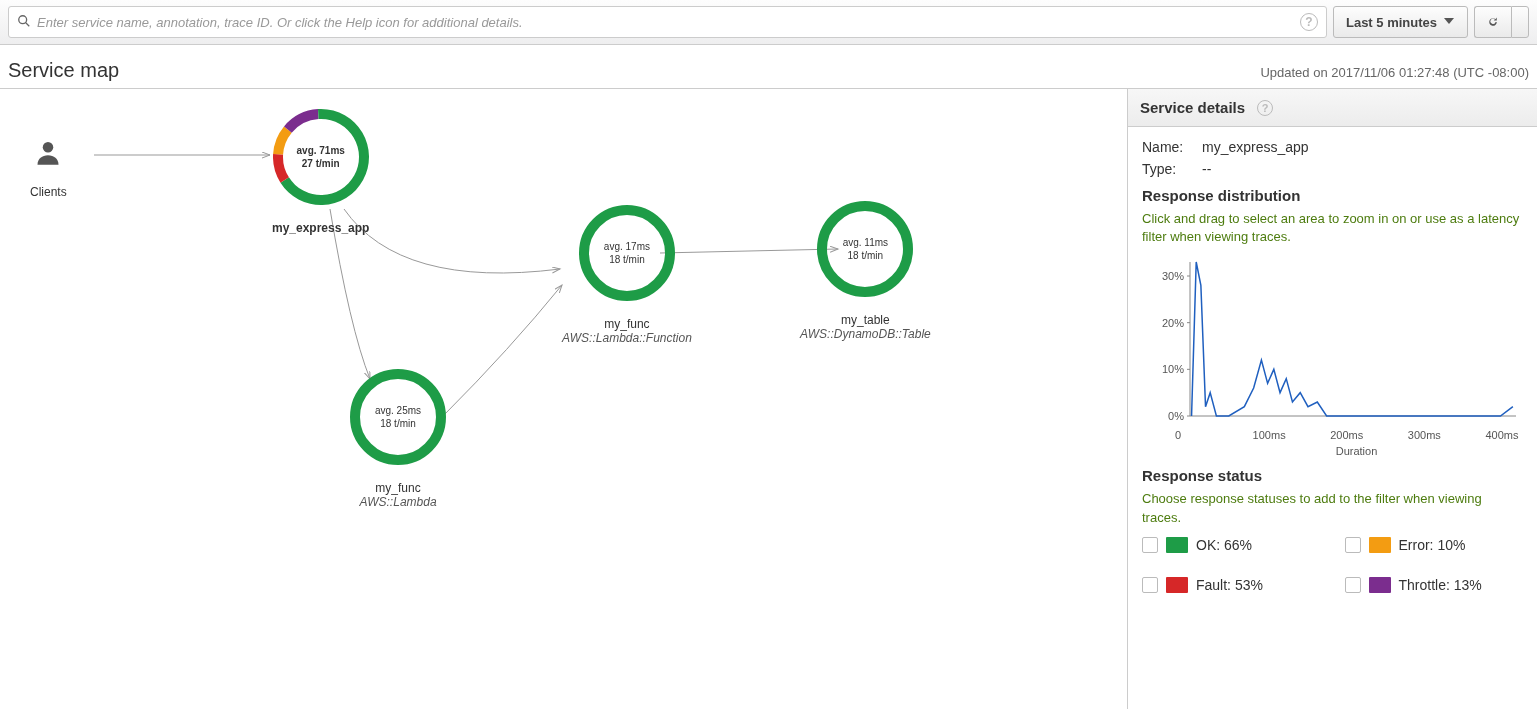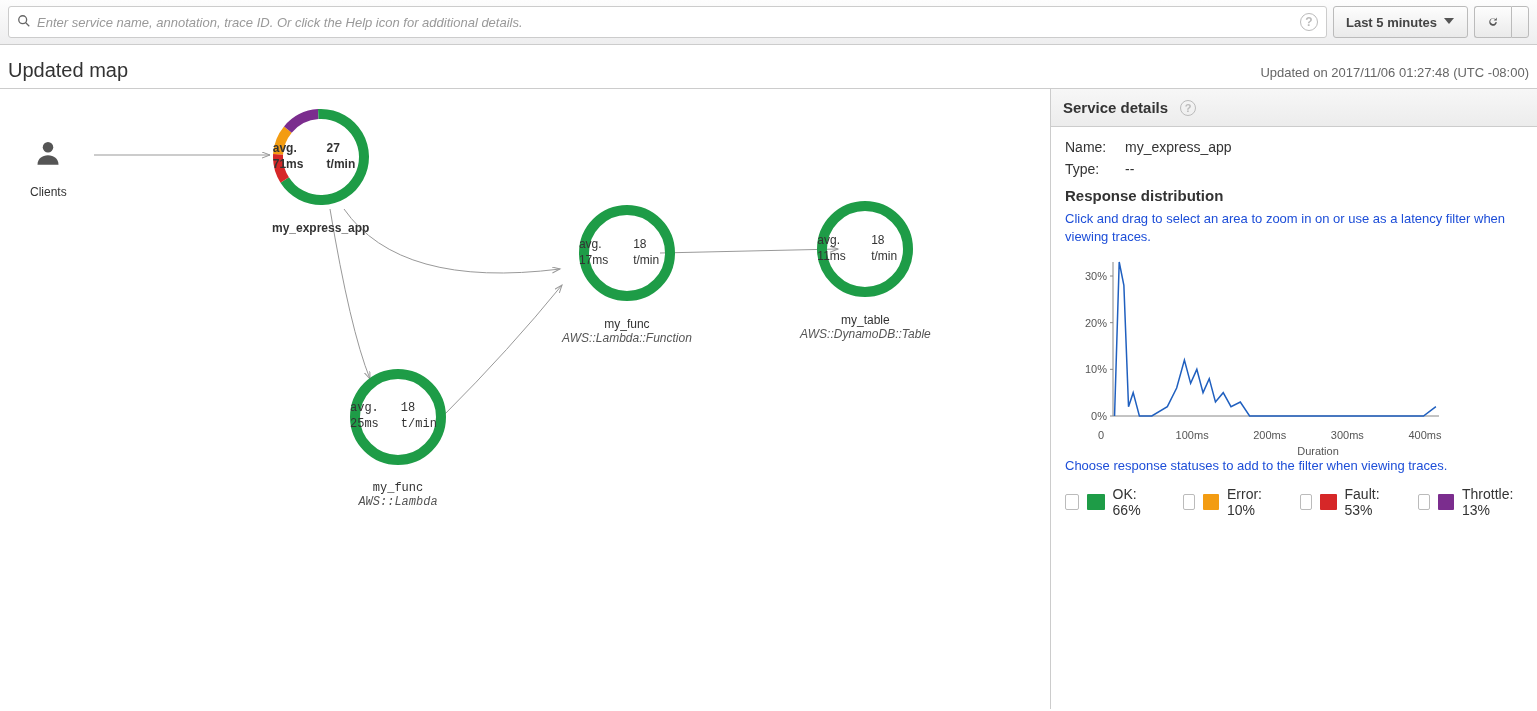--- a/index.html
+++ b/index.html
@@ -62,61 +62,61 @@
     display:flex; justify-content:space-between; align-items:baseline;
     padding: 14px 8px 6px 8px;
     border-bottom: 1px solid #ccc;
   }
   .section-title { font-size: 20px; font-weight: 400; color:#333; }
   .updated-text { font-size: 13px; color:#666; }
 
   .main { display:flex; height: 620px; }
   .map-area { flex:1; position:relative; }
   .details-panel {
-    width: 487px;
+    width: 410px;
     border-left: 1px solid #ccc;
     display:flex; flex-direction:column;
   }
   .panel-header {
     background: linear-gradient(#f7f7f7, #ececec);
     border-bottom: 1px solid #ccc;
     padding: 10px 12px;
     font-weight:bold; font-size:15px;
     display:flex; align-items:center; gap:6px;
   }
   .panel-body { padding: 12px 14px; overflow:auto; }
   .kv { display:flex; gap:10px; margin-bottom:6px; font-size:14px; }
   .kv .k { width:50px; color:#333; }
   .subhead { font-weight:bold; font-size:15px; margin: 10px 0 6px 0; }
-  .subhelp { font-size:13px; color:#1d4ed8; margin-bottom:10px; line-height:1.4; }
+  .subhelp { font-size:13px; color:#4d7c0f; margin-bottom:10px; line-height:1.4; }
 
   .chart-box { padding-left: 10px; }
   .x-ticks { display:flex; font-size:11px; color:#555; padding-left:38px; }
   .x-ticks span { display:inline-block; }
   .chart-xlabel { text-align:center; font-size:11px; color:#555; margin-top:2px; padding-left:38px; }
 
-  .status-grid { display:grid; grid-template-columns: 1fr 1fr 1fr 1fr; row-gap:12px; column-gap:20px; margin-top:0;gap:24px;}
+  .status-grid { display:grid; grid-template-columns: 1fr 1fr; row-gap:12px; column-gap:20px; margin-top:0;gap:24px;}
   .status-item { display:flex; align-items:center; gap:8px; font-size:14px; }
   .cb { width:16px; height:16px; border:1px solid #bbb; border-radius:2px; background:#fff; }
   .swatch { width:22px; height:16px; border-radius:1px; }
   .sw-ok { background:#1e9c47; }
   .sw-err { background:#f39c12; }
   .sw-fault { background:#d62728; }
   .sw-throttle { background:#7b2d8e; }
 
   
   .node {
     position:absolute; display:flex; flex-direction:column; align-items:center;
     font-size:12px; color:#333;
   }
   .node .circle-wrap { position:relative; width:96px; height:96px; }
   .node .inner-text {
     position:absolute; top:0; left:0; right:0; bottom:0;
-    display:flex; flex-direction:row; align-items:center; justify-content:center;
-    font-size:12px; line-height:1.3;
+    display:flex; flex-direction:column; align-items:center; justify-content:center;
+    font-size:10px; line-height:1.3;
   }
   .node .label { margin-top:16px; text-align:center; }
   .node .sublabel { font-style: italic; color:#555; font-size:12px; }
   .node.selected .label .main-label { font-weight:bold; }
   .node.selected .inner-text { font-weight:bold; }
 
   .ring-green {
     width:100%; height:100%; border-radius:50%;
     border: 10px solid #1e9c47;
   }
@@ -159,21 +159,21 @@
     </button>
     <button class="btn" style="padding:0 8px">
       <svg viewBox="0 0 12 12">
           <polygon points="1,3 11,3 6,9" fill="#555"></polygon>
         </svg>
     </button>
   </div>
 </div>
 
 <div class="section-title-row">
-  <div class="section-title">Updated map</div>
+  <div class="section-title">Service map</div>
   <div class="updated-text">Updated on 2017/11/06 01:27:48 (UTC -08:00)</div>
 </div>
 
 <div class="main">
 
   <div class="map-area">
 
     <svg class="edges">
       <defs>
         <marker id="arrow" markerWidth="10" markerHeight="10" refX="8" refY="3" orient="auto">
@@ -235,21 +235,21 @@
           <span>avg. 11ms</span>
           <span>18 t/min</span>
         </div>
       </div>
       <div class="label">
         <span>my_table</span><br>
         <span class="sublabel">AWS::DynamoDB::Table</span>
       </div>
     </div>
 
-    <div class="node" style="left:350px; top:280px;font-family:Liberation Mono, monospace;">
+    <div class="node" style="left:350px; top:280px;">
       <div class="circle-wrap">
         <div class="ring-green"></div>
         <div class="inner-text">
           <span>avg. 25ms</span>
           <span>18 t/min</span>
         </div>
       </div>
       <div class="label">
         <span>my_func</span><br>
         <span class="sublabel">AWS::Lambda</span>
@@ -302,20 +302,21 @@
             <span style="position: relative; width: 0px;">
               <span style="position: absolute; left: 217.857px;">300ms</span>
             </span>
             <span style="position: relative; width: 0px;">
               <span style="position: absolute; left: 295.476px;">400ms</span>
             </span>
           </div>
         <div class="chart-xlabel">Duration</div>
       </div>
 
+      <div class="subhead">Response status</div>
       <div class="subhelp">Choose response statuses to add to the filter when viewing traces.</div>
 
       <div class="status-grid">
         <div class="status-item">
           <span class="cb"></span>
           <span class="swatch sw-ok"></span>
           <span>OK: 66%</span>
         </div>
         <div class="status-item">
           <span class="cb"></span>

